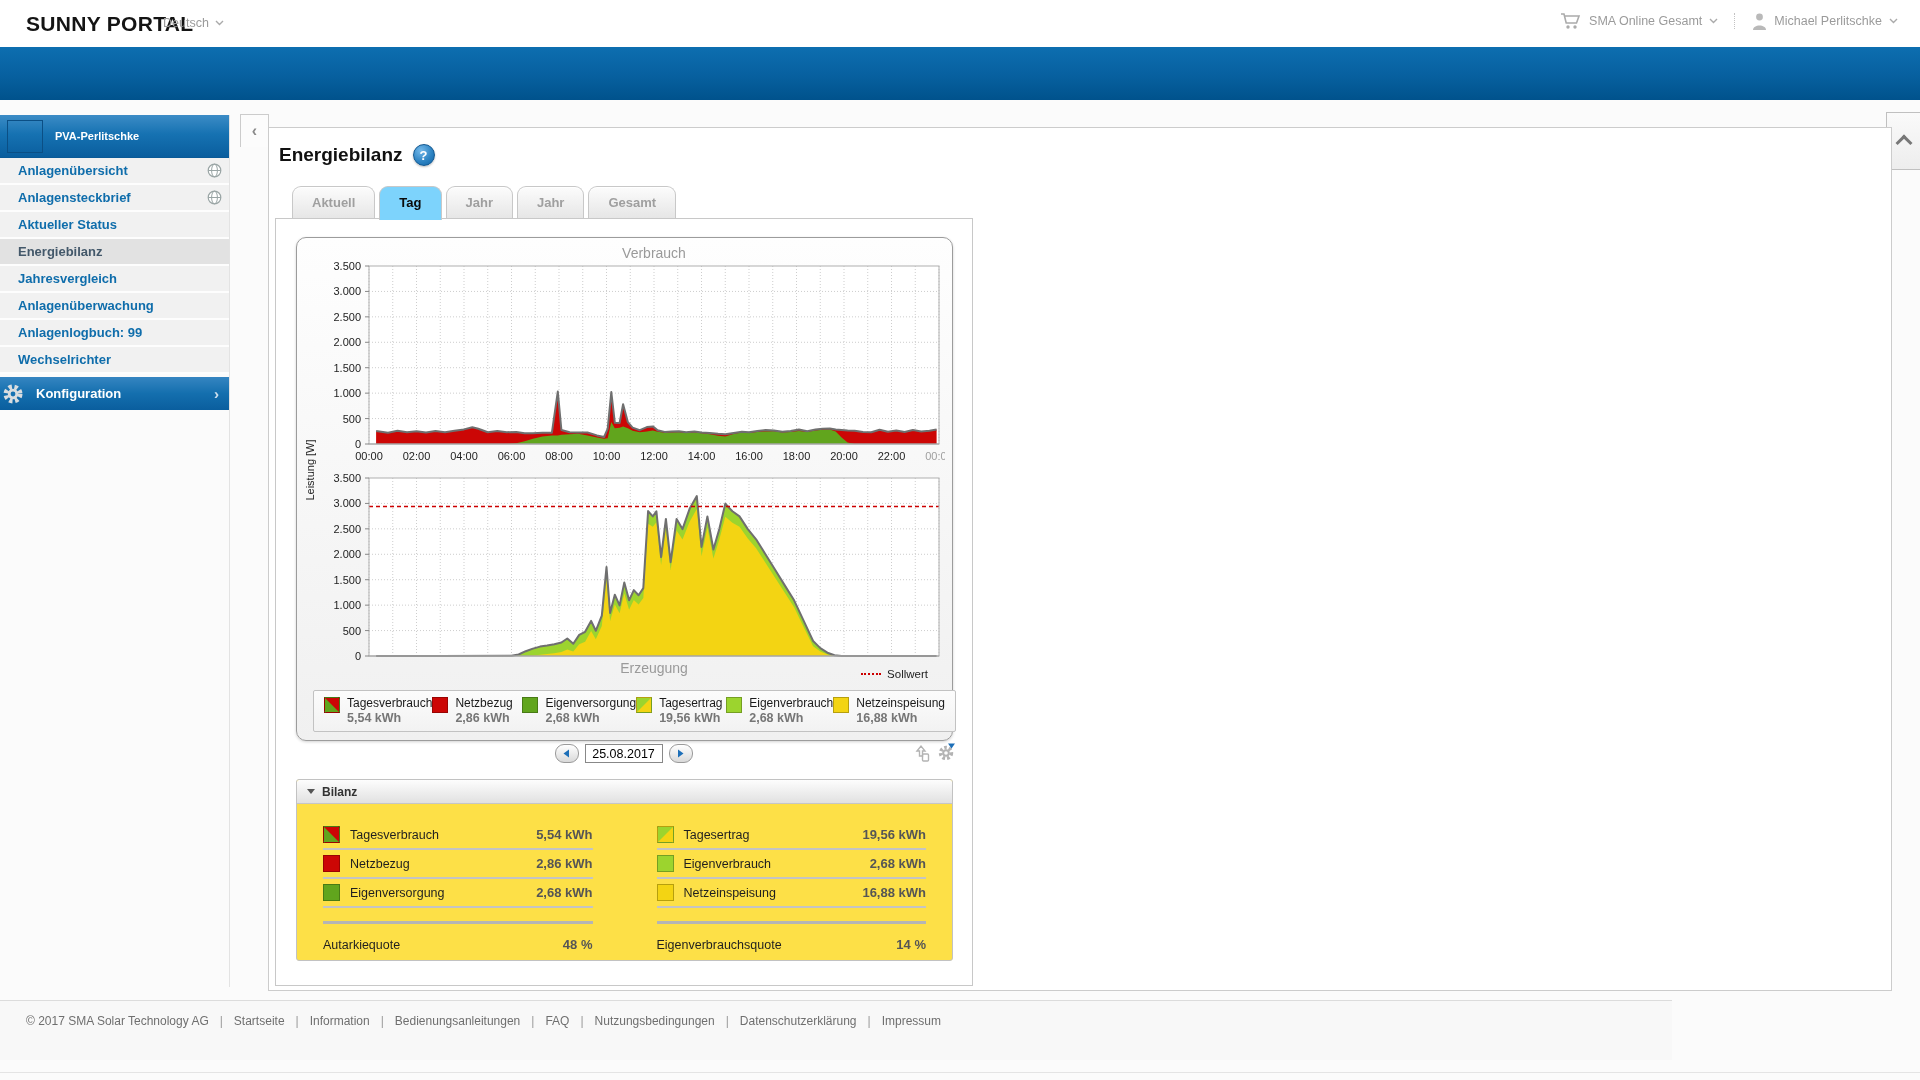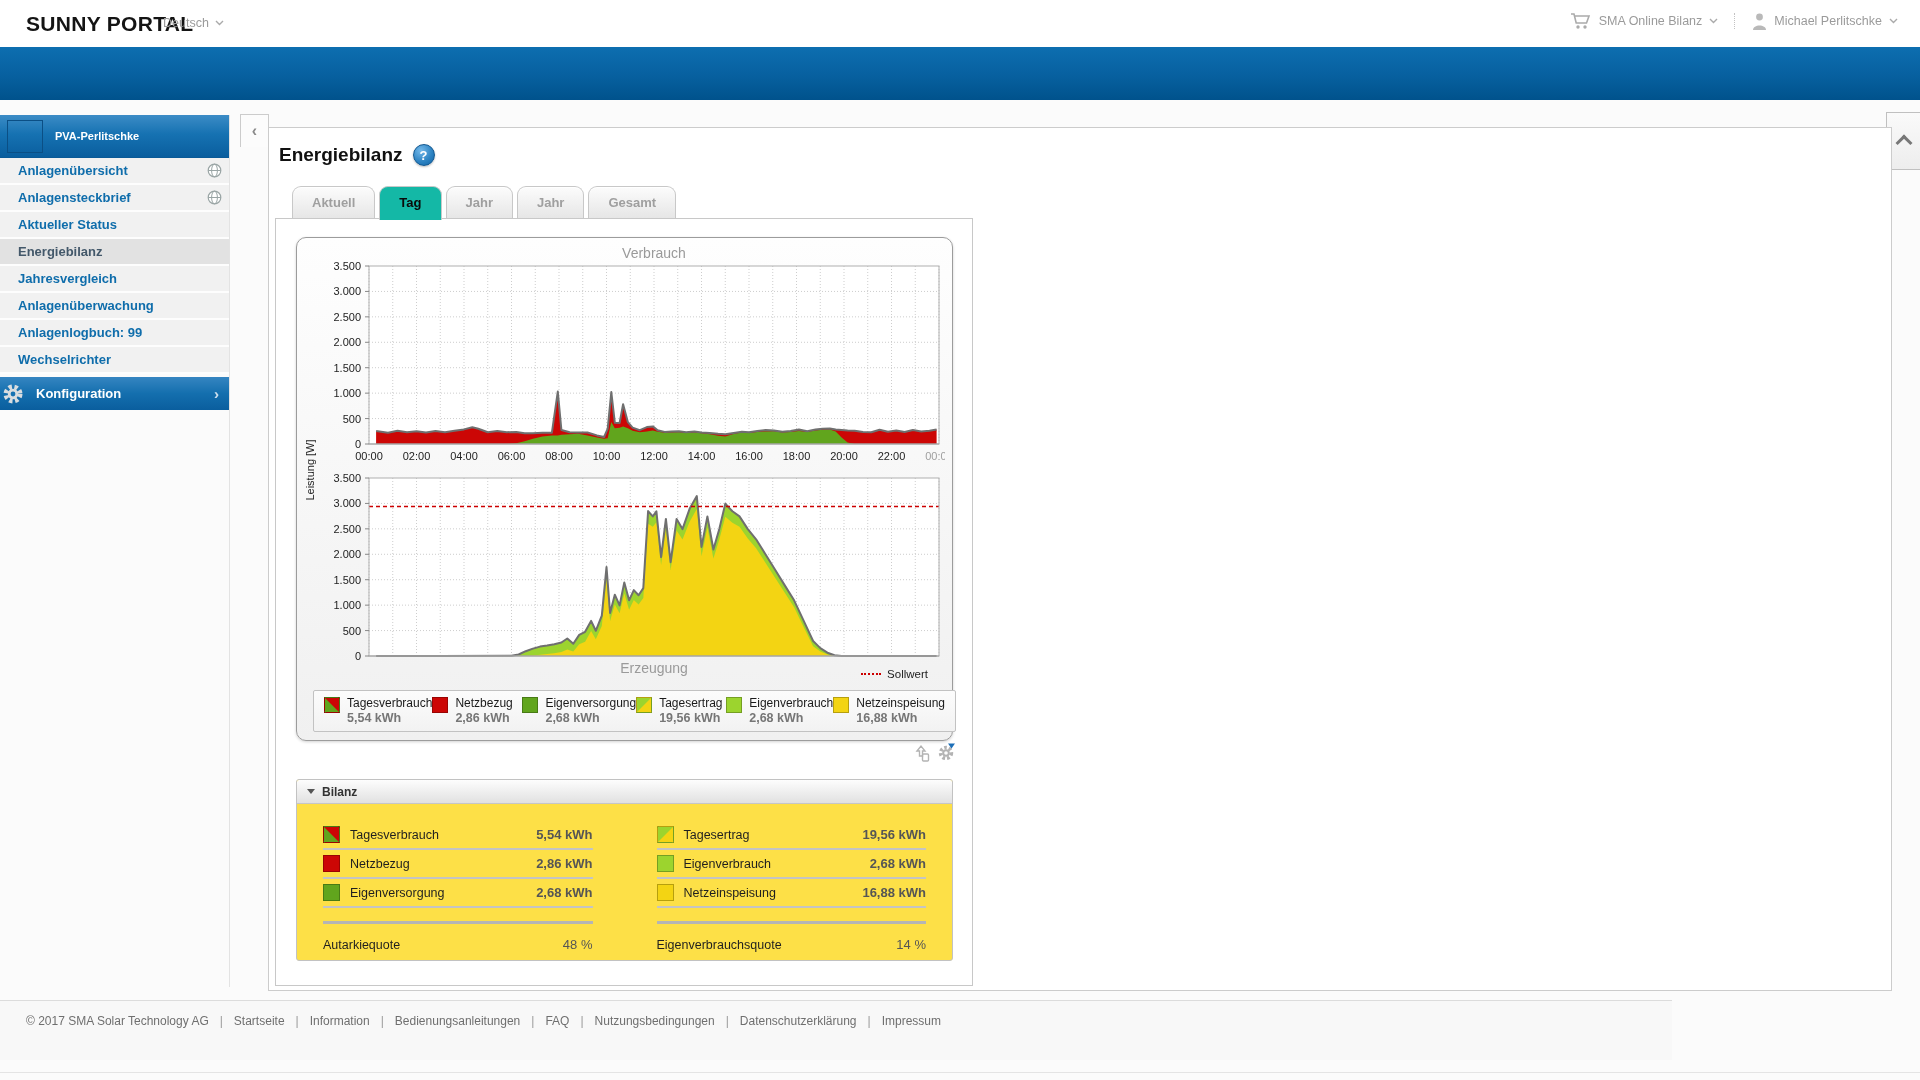--- a/index.html
+++ b/index.html
@@ -45,21 +45,21 @@
   .page-title .t{font-size:19px;font-weight:bold;color:#111;}
   .help{width:20px;height:20px;border-radius:50%;border:1px solid #12578f;
         background:radial-gradient(circle at 35% 28%,#74b9ea 0%,#2f85c4 55%,#0f62a6 100%);
         color:#fff;font-size:13px;font-weight:bold;display:flex;align-items:center;justify-content:center;cursor:pointer;
         box-shadow:0 1px 2px rgba(0,0,0,.25);}
   
   .tabs{position:absolute;left:23px;top:58px;display:flex;z-index:3;}
   .tab{height:31px;line-height:31px;padding:0 19px;margin-right:4px;font-size:13px;font-weight:bold;color:#9f9f9f;
        background:linear-gradient(#fcfcfc,#e6e6e6);border:1px solid #c8c8c8;border-bottom:none;
        border-radius:9px 9px 0 0;box-shadow:inset 0 1px 0 #fff;cursor:pointer;}
-  .tab.active{background:#14b8a6;color:#0a0a0a;height:33px;box-shadow:none;position:relative;z-index:4;}
+  .tab.active{background:#7dd3fc;color:#0a0a0a;height:33px;box-shadow:none;position:relative;z-index:4;}
   .tabbox{position:absolute;left:6px;top:90px;width:696px;height:766px;border:1px solid #c8c8c8;background:#ffffff;}
   
   .chartpanel{position:absolute;left:20px;top:18px;width:655px;height:502px;border:1px solid #9c9c9c;border-radius:10px;
               background:linear-gradient(#fefefe,#f0f0f0);box-shadow:0 1px 3px rgba(0,0,0,.18);}
   .ylabel{position:absolute;left:-207px;top:226px;width:440px;text-align:center;transform:rotate(-90deg);
           font-size:11px;color:#222;}
   .chartmount{position:absolute;}
   #chart1{left:8px;top:6px;width:640px;height:228px;}
   #chart2{left:8px;top:236px;width:640px;height:206px;}
   .sollwert-leg{position:absolute;right:24px;top:430px;display:flex;align-items:center;gap:6px;font-size:11.5px;color:#222;}
@@ -87,21 +87,21 @@
   .bz-title{font-size:12px;font-weight:bold;color:#333;}
   .bz-body{display:flex;gap:64px;padding:17px 26px 0 26px;}
   .bcol{flex:1;}
   .brow{display:flex;align-items:center;height:27px;border-bottom:2px solid #c4c4c4;}
   .brow .sw{width:15px;height:15px;border:1px solid rgba(0,0,0,.25);flex:none;}
   .brow .n{font-size:12.5px;color:#1f1f1f;margin-left:10px;}
   .brow .v{margin-left:auto;font-size:13px;font-weight:bold;color:#555;}
   .bdivider{height:3px;background:#b5b5b5;margin-top:13px;}
   .bsummary{display:flex;align-items:center;margin-top:13px;}
   .bsummary .n{font-size:12.5px;color:#1f1f1f;}
-  .bsummary .v{margin-left:auto;font-size:13px;font-weight:normal;color:#555;}
+  .bsummary .v{margin-left:auto;font-size:13px;font-weight:bold;color:#555;}
   
   .footerband{position:absolute;left:0;top:1000px;width:1672px;height:59px;background:#f8f8f8;border-top:1px solid #dcdcdc;}
   .footer{position:absolute;left:26px;top:13px;font-size:12px;color:#6f6f6f;display:flex;gap:0;align-items:center;}
   .footer .fsep{color:#9a9a9a;margin:0 11px;}
   .footer .flink{cursor:pointer;}
   .footerline2{position:absolute;left:0;top:1072px;width:1920px;height:1px;background:#e4e4e4;}
 </style>
 </head>
 <body>
 
@@ -115,21 +115,21 @@
           <polyline points="1,1 4.5,4.5 8,1" fill="none" stroke="#aaa" stroke-width="1.4"></polyline>
         </svg>
     </div>
     <div class="topright">
       <div class="tr-item">
         <svg width="22" height="18" viewBox="0 0 22 18">
           <path d="M1 2h3l2.2 9h10.3l2.5-7H5" fill="none" stroke="#ababab" stroke-width="1.6"></path>
           <circle cx="8" cy="15" r="1.7" fill="#ababab"></circle>
             <circle cx="15" cy="15" r="1.7" fill="#ababab"></circle>
         </svg>
-        <span>SMA Online Bilanz</span>
+        <span>SMA Online Gesamt</span>
         <svg width="9" height="6">
             <polyline points="1,1 4.5,4.5 8,1" fill="none" stroke="#aaa" stroke-width="1.4"></polyline>
           </svg>
       </div>
       <div class="sep"></div>
       <div class="tr-item">
         <svg width="15" height="17" viewBox="0 0 15 17">
           <circle cx="7.5" cy="4" r="3.4" fill="#b9b9b9"></circle>
           <path d="M1 17c0-6 13-6 13 0z" fill="#b9b9b9"></path>
         </svg>
@@ -388,20 +388,33 @@
             <div class="lg-entry">
               <div class="lg-sw" style="background: rgb(243, 212, 19);"></div>
               <div class="lg-txt">
                 <div class="n">Netzeinspeisung</div>
                 <div class="v">16,88 kWh</div>
               </div>
             </div>
           </div>
       </div>
 
+      <div class="datenav">
+        <button class="nav-btn">
+          <svg width="7" height="9">
+              <polygon points="6,0.5 6,8.5 0.5,4.5" fill="#1d6fb8"></polygon>
+            </svg>
+        </button>
+        <input class="date-input" value="25.08.2017" style="">
+        <button class="nav-btn">
+          <svg width="7" height="9">
+              <polygon points="1,0.5 1,8.5 6.5,4.5" fill="#1d6fb8"></polygon>
+            </svg>
+        </button>
+      </div>
       <div class="exporticons">
         <span class="ic">
           <svg width="19" height="20" viewBox="0 0 19 20">
             <path d="M5 8l4-5 4 5h-2.5v5h-3V8z" fill="none" stroke="#b3b3b3" stroke-width="1.4"></path>
             <rect x="10.5" y="11" width="6" height="7" rx="1" fill="none" stroke="#b3b3b3" stroke-width="1.4"></rect>
           </svg>
         </span>
         <span class="ic">
           <svg width="20" height="20" viewBox="-10 -10 20 20">
             <circle r="5.4" fill="none" stroke="#b3b3b3" stroke-width="3.6" stroke-dasharray="2.6 2"></circle>

